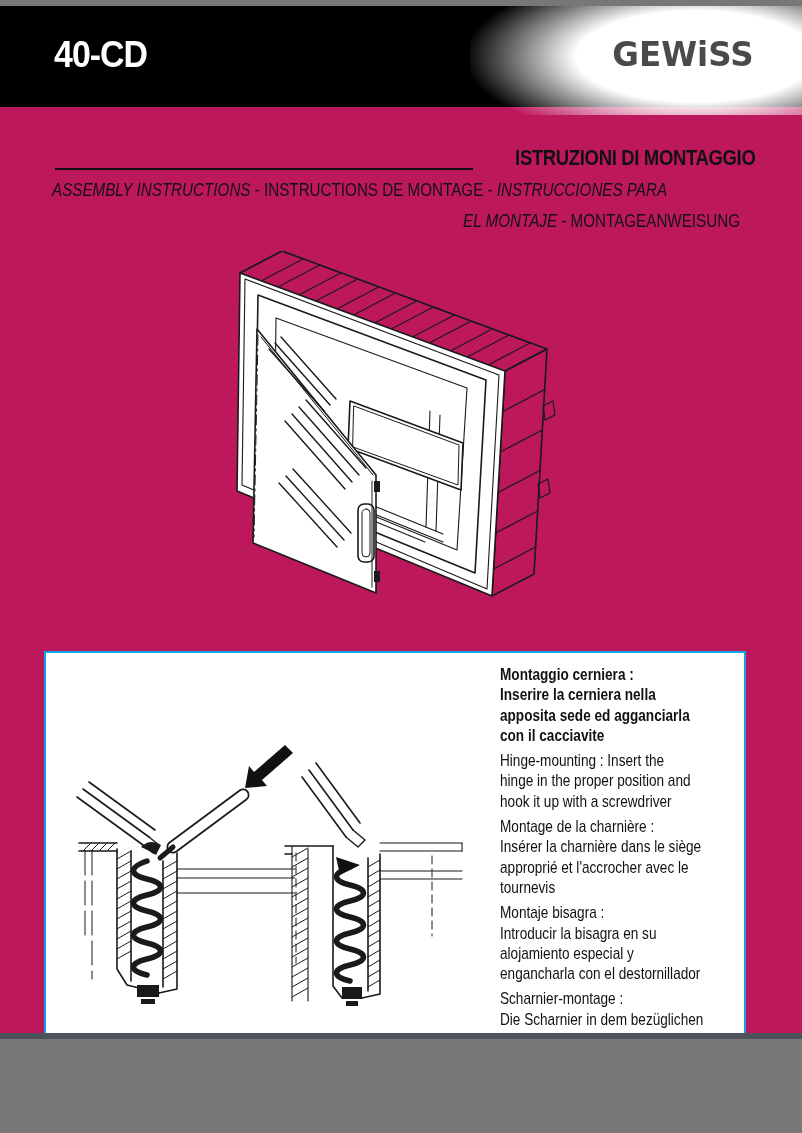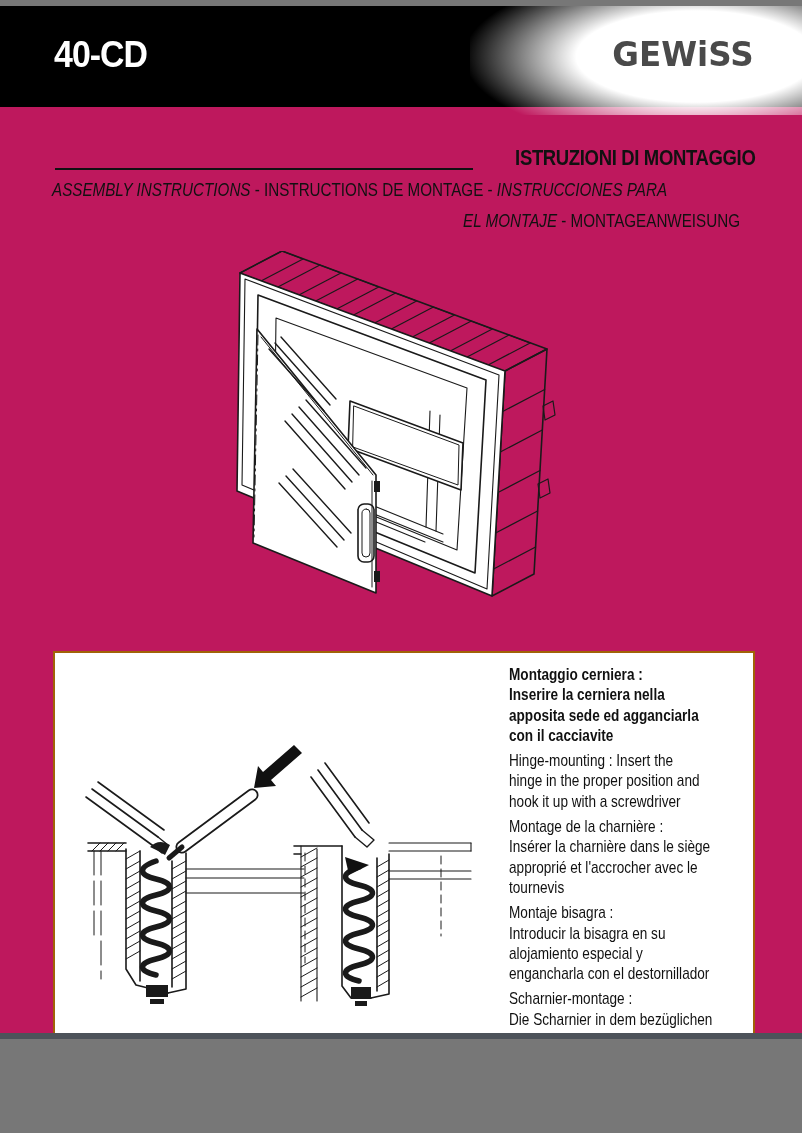--- a/index.html
+++ b/index.html
@@ -35,22 +35,22 @@
   .subtitle{
     position:absolute;left:52px;top:168px;width:860px;
     font-size:19px;line-height:31px;
     transform:scaleX(0.8);transform-origin:left top;white-space:nowrap;
   }
   .sub-line-2{text-align:right;}
   .it{font-style:italic;}
   
   .fig-main{position:absolute;left:225px;top:245px;}
   .panel{
-    position:absolute;left:53px;top:645px;width:698px;height:431px;
-    border:2px solid #a16207;background:#fff;
+    position:absolute;left:44px;top:645px;width:698px;height:431px;
+    border:2px solid #0ea5e9;background:#fff;
   }
   .fig-hinge-left{position:absolute;left:13px;top:88px;}
   .fig-hinge-right{position:absolute;left:236px;top:108px;}
   line,path,polygon,polyline,rect{vector-effect:non-scaling-stroke;}
   
   .instructions{
     position:absolute;left:454px;top:12px;width:298px;
     font-size:17px;line-height:20.3px;
     transform:scaleX(0.8);transform-origin:left top;
   }

